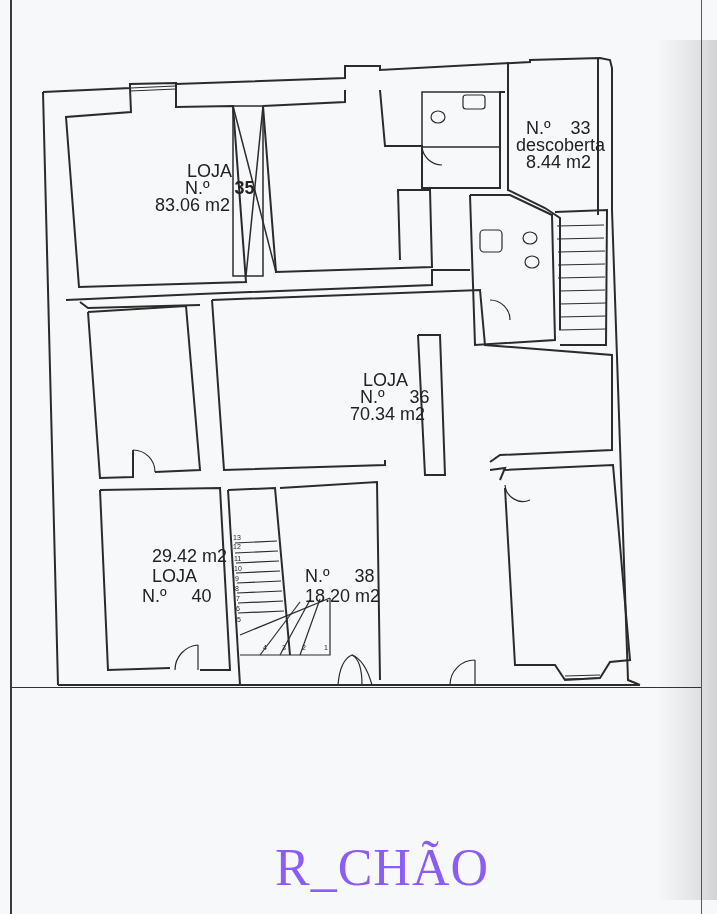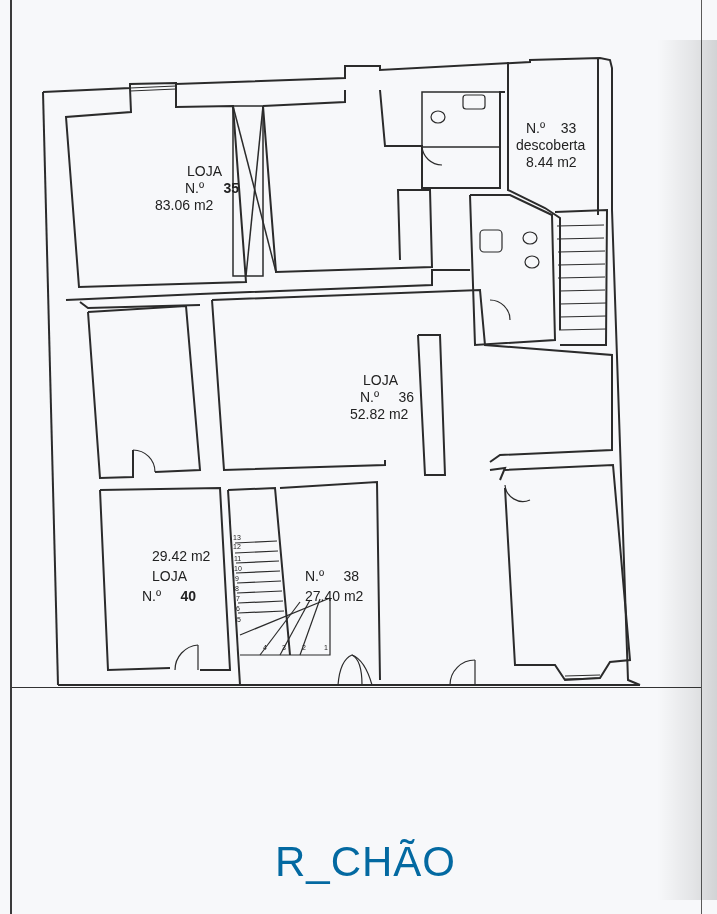--- a/index.html
+++ b/index.html
@@ -2,23 +2,23 @@
 <html><head>
 <meta charset="utf-8">
 <style>
   html, body { margin:0; padding:0; }
   body { width:717px; height:914px; background:#f7f8fa; position:relative; overflow:hidden; font-family:"Liberation Sans", sans-serif; }
   .page-border-left { position:absolute; left:10px; top:0; width:2px; height:914px; background:#3a3a3a; }
   .page-border-right { position:absolute; left:701px; top:0; width:1px; height:914px; background:#5a5a5a; }
   .shadow { position:absolute; right:0; top:40px; width:60px; height:860px; background:linear-gradient(90deg, rgba(0,0,0,0) 0%, rgba(0,0,0,0.08) 60%, rgba(0,0,0,0.15) 100%); }
   .base-line { position:absolute; left:12px; top:687px; width:689px; height:1px; background:#333; }
   svg.plan { position:absolute; left:0; top:0; }
-  .label { position:absolute; color:#222; font-size:14px; line-height:17px; text-align:left; white-space:nowrap; }
+  .label { position:absolute; color:#222; font-size:18px; line-height:17px; text-align:left; white-space:nowrap; }
   .label span { display:block; }
-  .title { position:absolute; left:275px; top:838px; font-size:42px; color:#0369a1; letter-spacing:1px; }
+  .title { position:absolute; left:275px; top:838px; font-size:52px; color:#8b5cf6; letter-spacing:1px;font-family:Liberation Serif, serif; }
   .stair-num { position:absolute; font-size:7px; color:#222; }
 </style>
 </head>
 <body>
 
 <div class="page-border-left"></div>
 <div class="page-border-right"></div>
 <div class="shadow"></div>
 <div class="base-line"></div>
 
@@ -125,32 +125,32 @@
 
 <div class="label" style="left:526px; top:120px;">
   <span><b style="font-weight:normal">N.º</b>&nbsp;&nbsp;&nbsp;&nbsp;<b style="font-weight:normal">33</b></span>
   <span style="margin-left:-10px">descoberta</span>
   <span>8.44 m2</span>
 </div>
 
 <div class="label" style="left:360px; top:372px;">
   <span style="padding-left:3px">LOJA</span>
   <span><b style="font-weight:normal">N.º</b>&nbsp;&nbsp;&nbsp;&nbsp;&nbsp;<b style="font-weight:normal">36</b></span>
-  <span style="margin-left:-10px">52.82 m2</span>
+  <span style="margin-left:-10px">70.34 m2</span>
 </div>
 
 <div class="label" style="left:152px; top:546px; line-height:20px;">
   <span>29.42 m2</span>
   <span>LOJA</span>
-  <span style="margin-left:-10px"><b style="font-weight:normal">N.º</b>&nbsp;&nbsp;&nbsp;&nbsp;&nbsp;<b style="font-weight:bold">40</b></span>
+  <span style="margin-left:-10px"><b style="font-weight:normal">N.º</b>&nbsp;&nbsp;&nbsp;&nbsp;&nbsp;<b style="font-weight:normal">40</b></span>
 </div>
 
 <div class="label" style="left:305px; top:547px; line-height:20px;margin-top:19px;">
   <span><b style="font-weight:normal">N.º</b>&nbsp;&nbsp;&nbsp;&nbsp;&nbsp;<b style="font-weight:normal">38</b></span>
-  <span>27.40 m2</span>
+  <span>18.20 m2</span>
 </div>
 
 <div>
   <span class="stair-num" style="left:233px; top:534px;">13</span>
   <span class="stair-num" style="left:233px; top:543px;">12</span>
   <span class="stair-num" style="left:234px; top:555px;">11</span>
   <span class="stair-num" style="left:234px; top:565px;">10</span>
   <span class="stair-num" style="left:235px; top:575px;">9</span>
   <span class="stair-num" style="left:235px; top:585px;">8</span>
   <span class="stair-num" style="left:236px; top:595px;">7</span>

